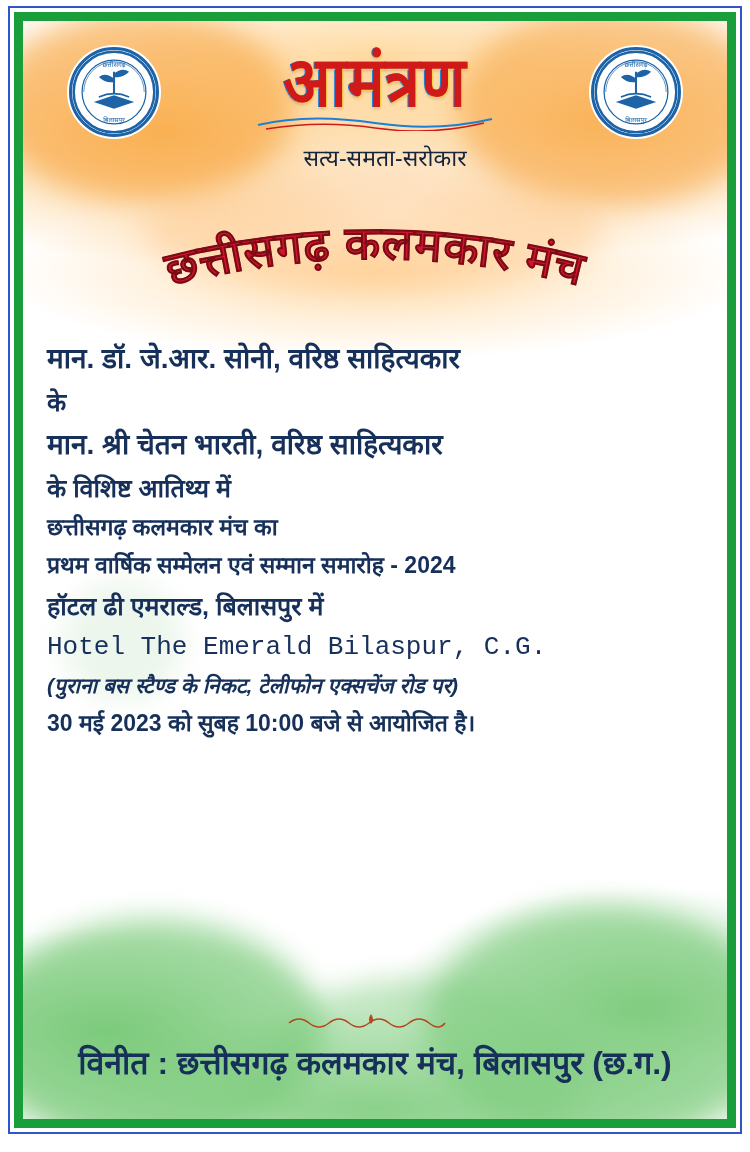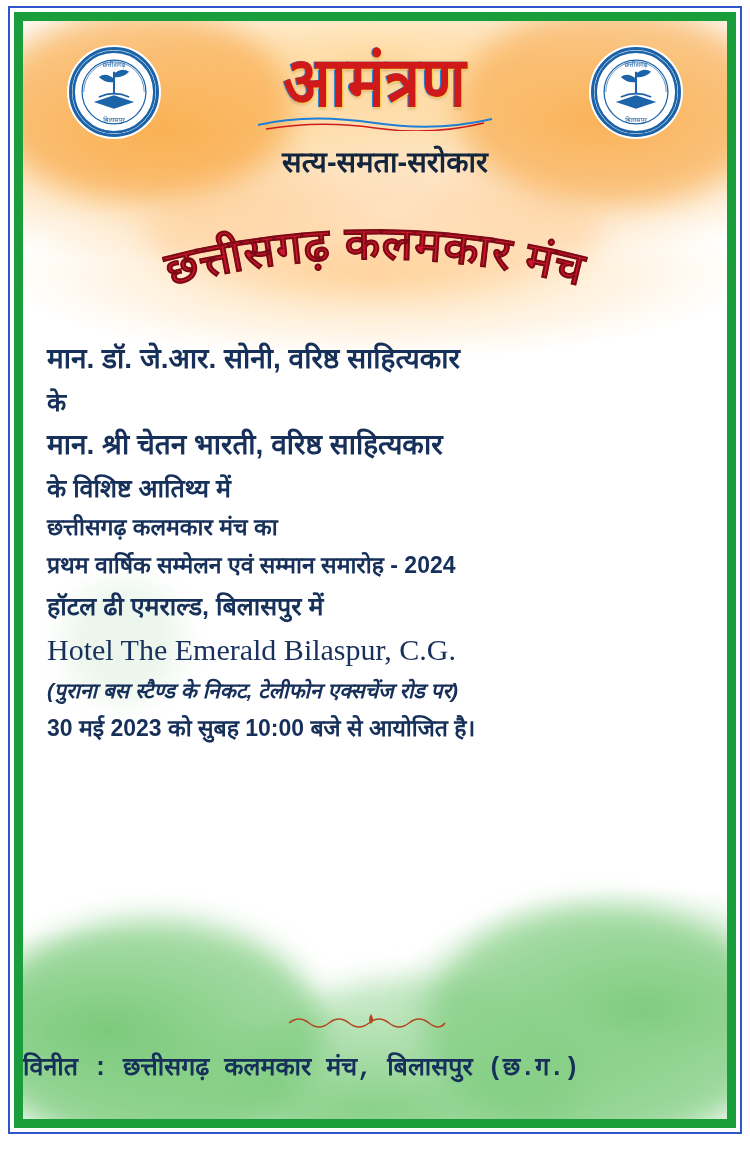--- a/index.html
+++ b/index.html
@@ -122,22 +122,22 @@
       0 2px 3px rgba(0,0,0,0.18);
     transform: scaleY(1.12);
   }
   .masthead .underline-swirl {
     margin: 2px auto 0;
     width: 250px;
     height: 16px;
   }
   .tagline {
     margin-top: 6px;
-    font-size: 29px;
-    font-weight: bold;
+    font-size: 23px;
+    font-weight: normal;
     color: #13243d;
     padding-left: 20px;
   }
 
   
   .arch-wrap {
     position: absolute;
     left: 0; right: 0;
     top: 185px;
     height: 130px;
@@ -166,46 +166,45 @@
     margin: 0 0 9px 0;
     line-height: 1.28;
     font-weight: bold;
     color: #16305a;
   }
   .l-lg    { font-size: 28px; }
   .l-md    { font-size: 25px; }
   .l-sm    { font-size: 23px; }
   .l-tiny  { font-size: 21px; font-style: italic; }
   .l-serif {
-    font-family: Liberation Serif, serif;
-    font-size: 30px;
+    font-family: Liberation Mono, monospace;
+    font-size: 26px;
     font-weight: normal;
     color: #17305c;
   }
 
   
   .divider {
     position: absolute;
     left: 0; right: 0;
     bottom: 86px;
     text-align: center;
     color: #b3471e;
     font-size: 16px;
     letter-spacing: 1px;
   }
   .divider svg { display: inline-block; }
   .footer {
     position: absolute;
     left: 0; right: 0;
     bottom: 36px;
-    text-align: left;
-    font-size: 25px;
+    text-align: center;
+    font-size: 32px;
     font-weight: bold;
     color: #16305a;
-    font-family: Liberation Mono, monospace;
   }
 </style>
 </head>
 <body>
 
 <div class="page">
 
   <div class="outer-frame"></div>
 
   <div class="green-band"></div>

